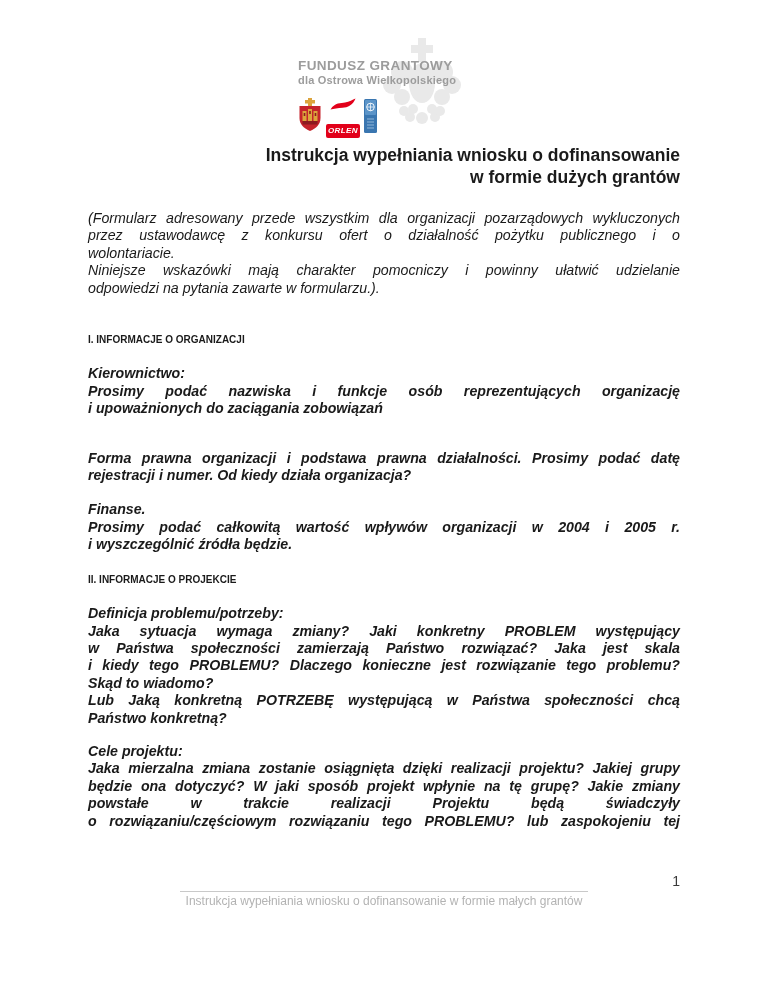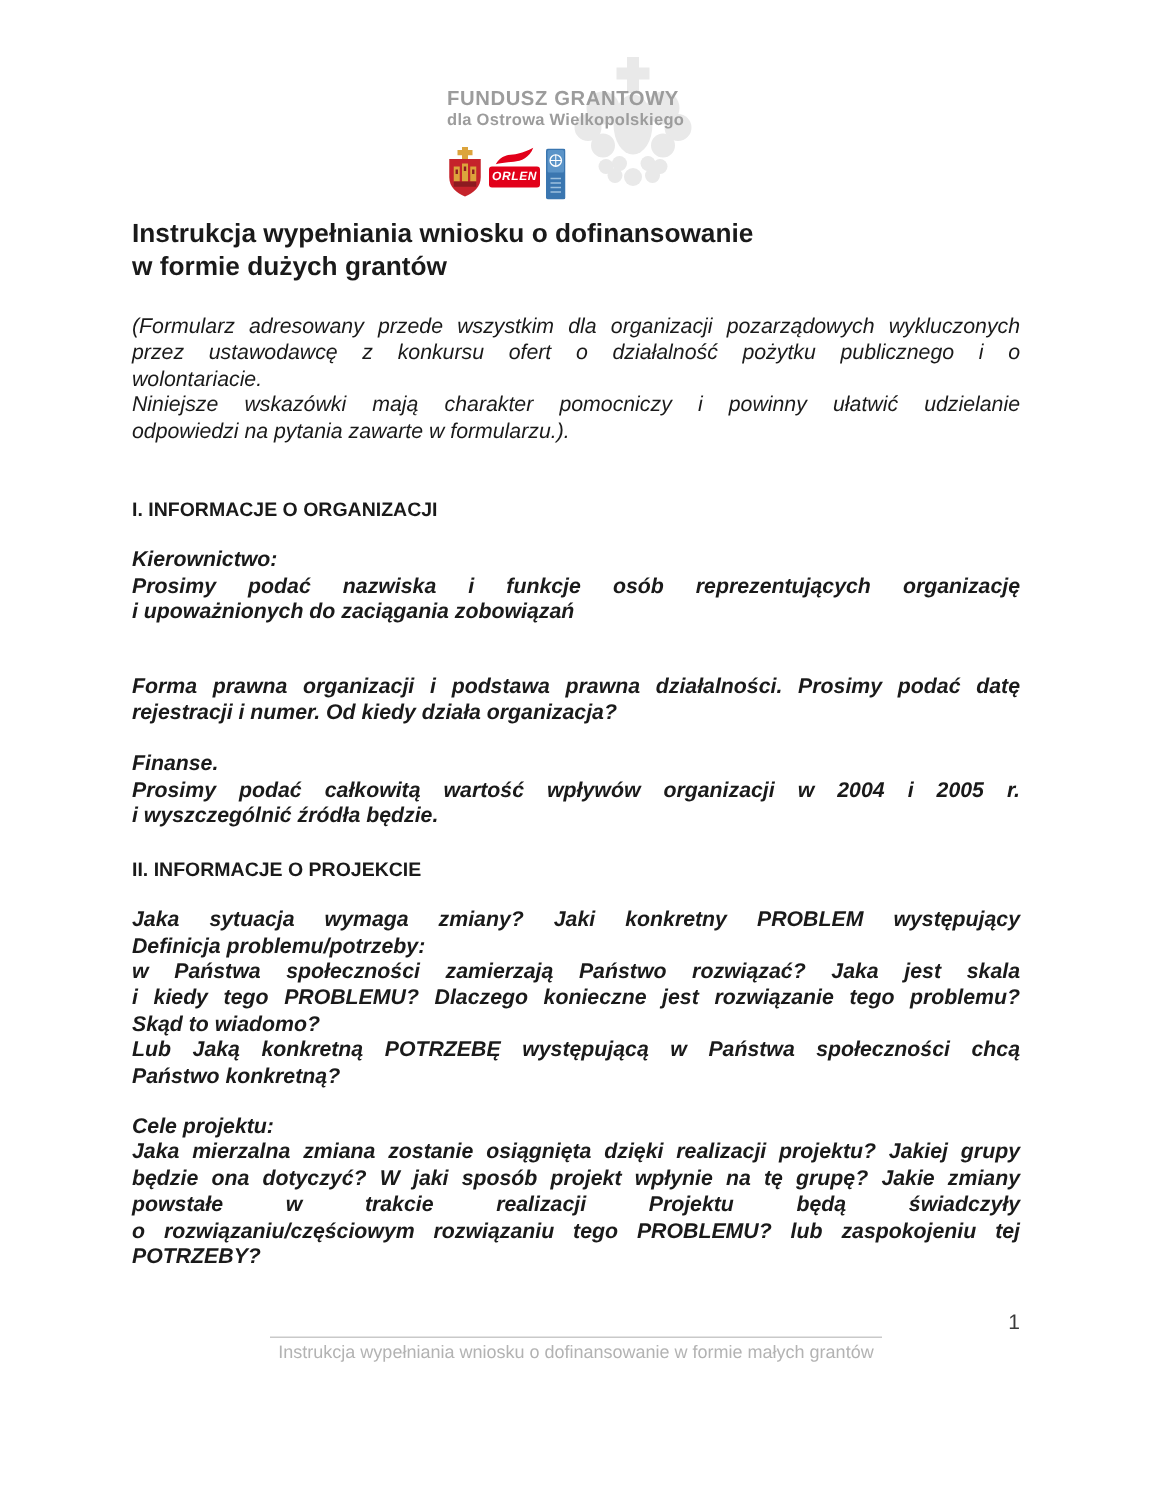--- a/index.html
+++ b/index.html
@@ -9,29 +9,29 @@
   }
   
   .watermark{position:absolute;left:374px;top:38px;}
   .brand{position:absolute;left:298px;top:58px;color:#9c9c9c;}
   .brand-1{font-size:13.5px;font-weight:bold;letter-spacing:0.4px;line-height:15px;}
   .brand-2{font-size:11px;font-weight:bold;letter-spacing:0.2px;line-height:13px;margin-top:1px;text-align:right;}
   .logos{position:absolute;left:298px;top:98px;display:flex;align-items:flex-start;}
   .orlen{width:34px;margin-left:4px;display:flex;flex-direction:column;align-items:center;}
   .orlen-box{width:34px;height:14px;background:#e2001a;border-radius:2px;color:#fff;
     font-size:8px;font-weight:bold;font-style:italic;text-align:center;line-height:14px;
-    letter-spacing:0.4px;box-sizing:border-box;margin-top:1px;}
+    letter-spacing:0.4px;box-sizing:border-box;margin-top:14px;}
   .undp{margin-left:4px;margin-top:1px;}
   
   .doc{position:absolute;left:88px;top:144px;width:592px;font-weight:bold;}
-  .title{text-align:left;font-size:17.5px;line-height:22px;font-weight:bold;}
+  .title{text-align:right;font-size:17.5px;line-height:22px;font-weight:bold;}
   .intro{margin-top:22px;font-style:italic;font-weight:normal;font-size:14.2px;}
   .ln{font-size:14.2px;line-height:17.4px;text-align:justify;font-style:italic;}
   .ln.st{text-align-last:justify;}
-  .sec-h{font-size:13px;line-height:17.4px;font-weight:bold;}
+  .sec-h{font-size:10px;line-height:17.4px;font-weight:bold;}
   .mt34{margin-top:34px;}
   .mt32{margin-top:32px;}
   .mt17{margin-top:17px;}
   .mt16{margin-top:16px;}
   
   .f-line{position:absolute;left:180px;top:891px;width:408px;height:1px;background:#c9c9c9;}
   .f-text{position:absolute;left:88px;top:894px;width:592px;text-align:center;
     font-size:12px;color:#b3b3b3;}
   .f-page{position:absolute;left:650px;top:873px;width:30px;text-align:right;
     font-size:14px;color:#3a3a3a;}
@@ -123,36 +123,35 @@
 
     <div class="mt17">
       <div class="ln">Finanse.</div>
       <div class="ln st">Prosimy podać całkowitą wartość wpływów organizacji w 2004 i 2005 r.</div>
       <div class="ln">i wyszczególnić źródła będzie.</div>
     </div>
 
     <div class="sec-h mt17">II. INFORMACJE O PROJEKCIE</div>
 
     <div class="mt17">
+      <div class="ln">Definicja problemu/potrzeby:</div>
       <div class="ln st">Jaka sytuacja wymaga zmiany? Jaki konkretny PROBLEM występujący</div>
-      <div class="ln">Definicja problemu/potrzeby:</div>
       <div class="ln st">w Państwa społeczności zamierzają Państwo rozwiązać? Jaka jest skala</div>
       <div class="ln st">i kiedy tego PROBLEMU? Dlaczego konieczne jest rozwiązanie tego problemu?</div>
       <div class="ln">Skąd to wiadomo?</div>
       <div class="ln st">Lub Jaką konkretną POTRZEBĘ występującą w Państwa społeczności chcą</div>
       <div class="ln">Państwo konkretną?</div>
     </div>
 
     <div class="mt16">
       <div class="ln">Cele projektu:</div>
       <div class="ln st">Jaka mierzalna zmiana zostanie osiągnięta dzięki realizacji projektu? Jakiej grupy</div>
       <div class="ln st">będzie ona dotyczyć? W jaki sposób projekt wpłynie na tę grupę? Jakie zmiany</div>
       <div class="ln st">powstałe w trakcie realizacji Projektu będą świadczyły</div>
       <div class="ln st">o rozwiązaniu/częściowym rozwiązaniu tego PROBLEMU? lub zaspokojeniu tej</div>
-      <div class="ln">POTRZEBY?</div>
     </div>
   </main>
 
   <div class="f-line"></div>
   <div class="f-text">Instrukcja wypełniania wniosku o dofinansowanie w formie małych grantów</div>
   <div class="f-page">1</div>
 
 </div>
 
 </body></html>

